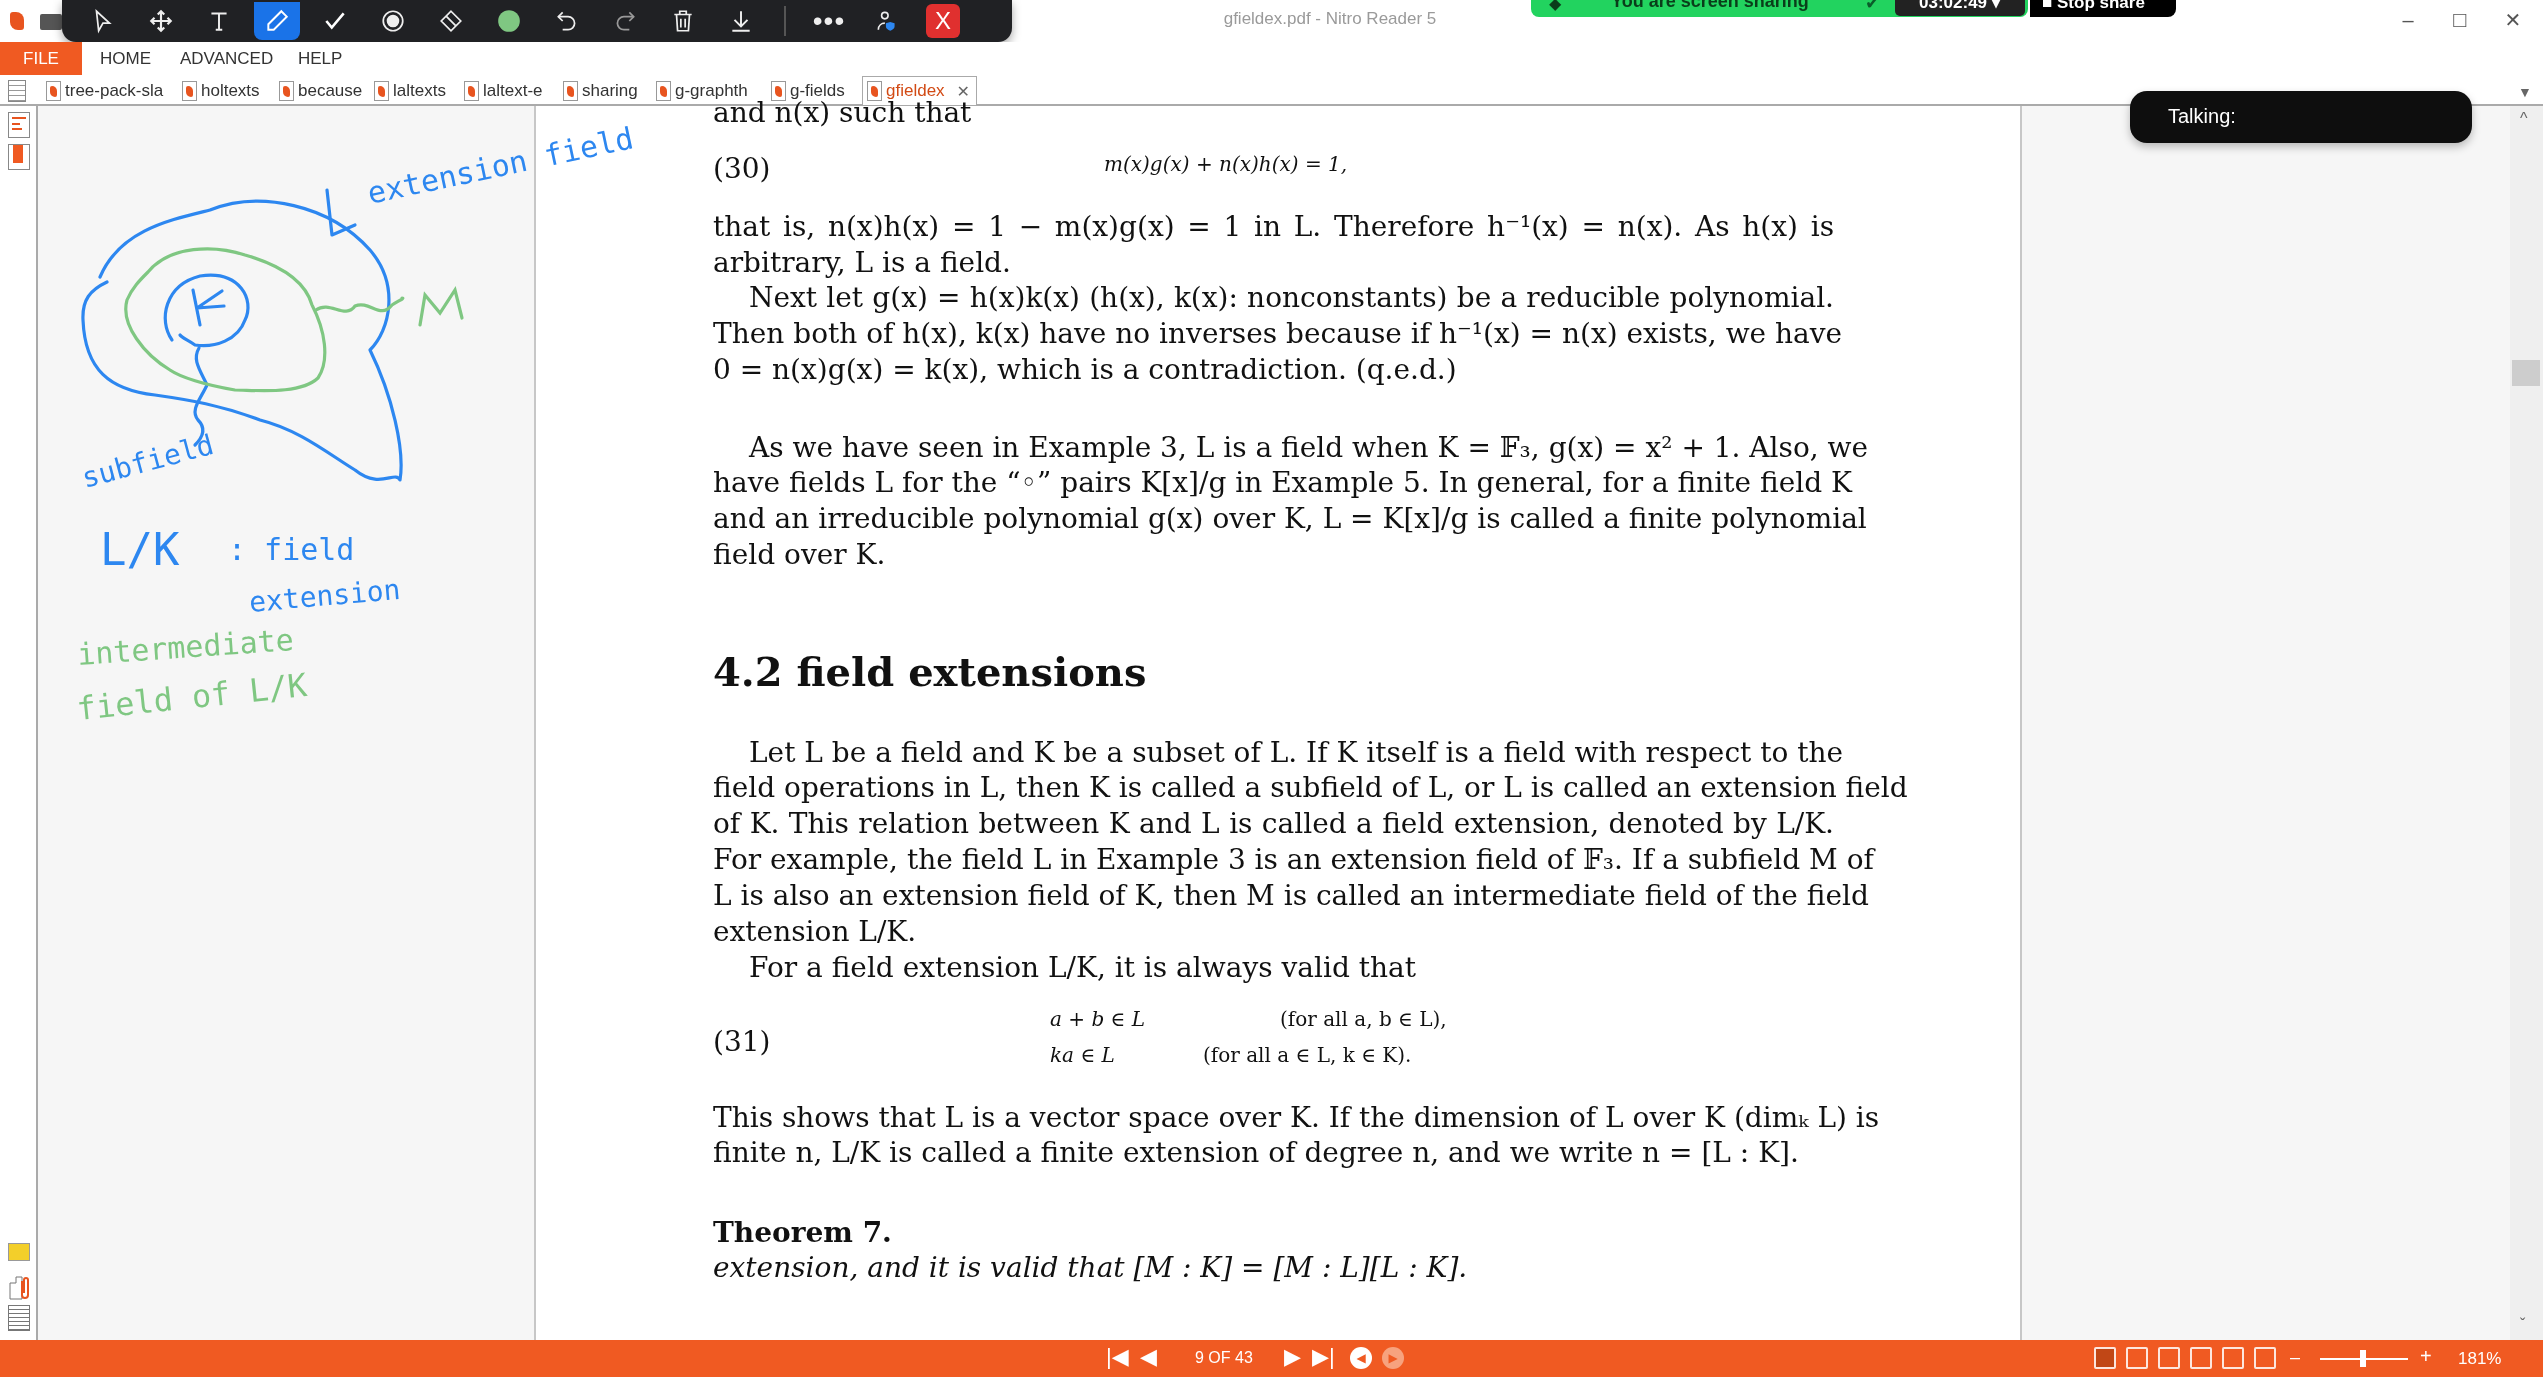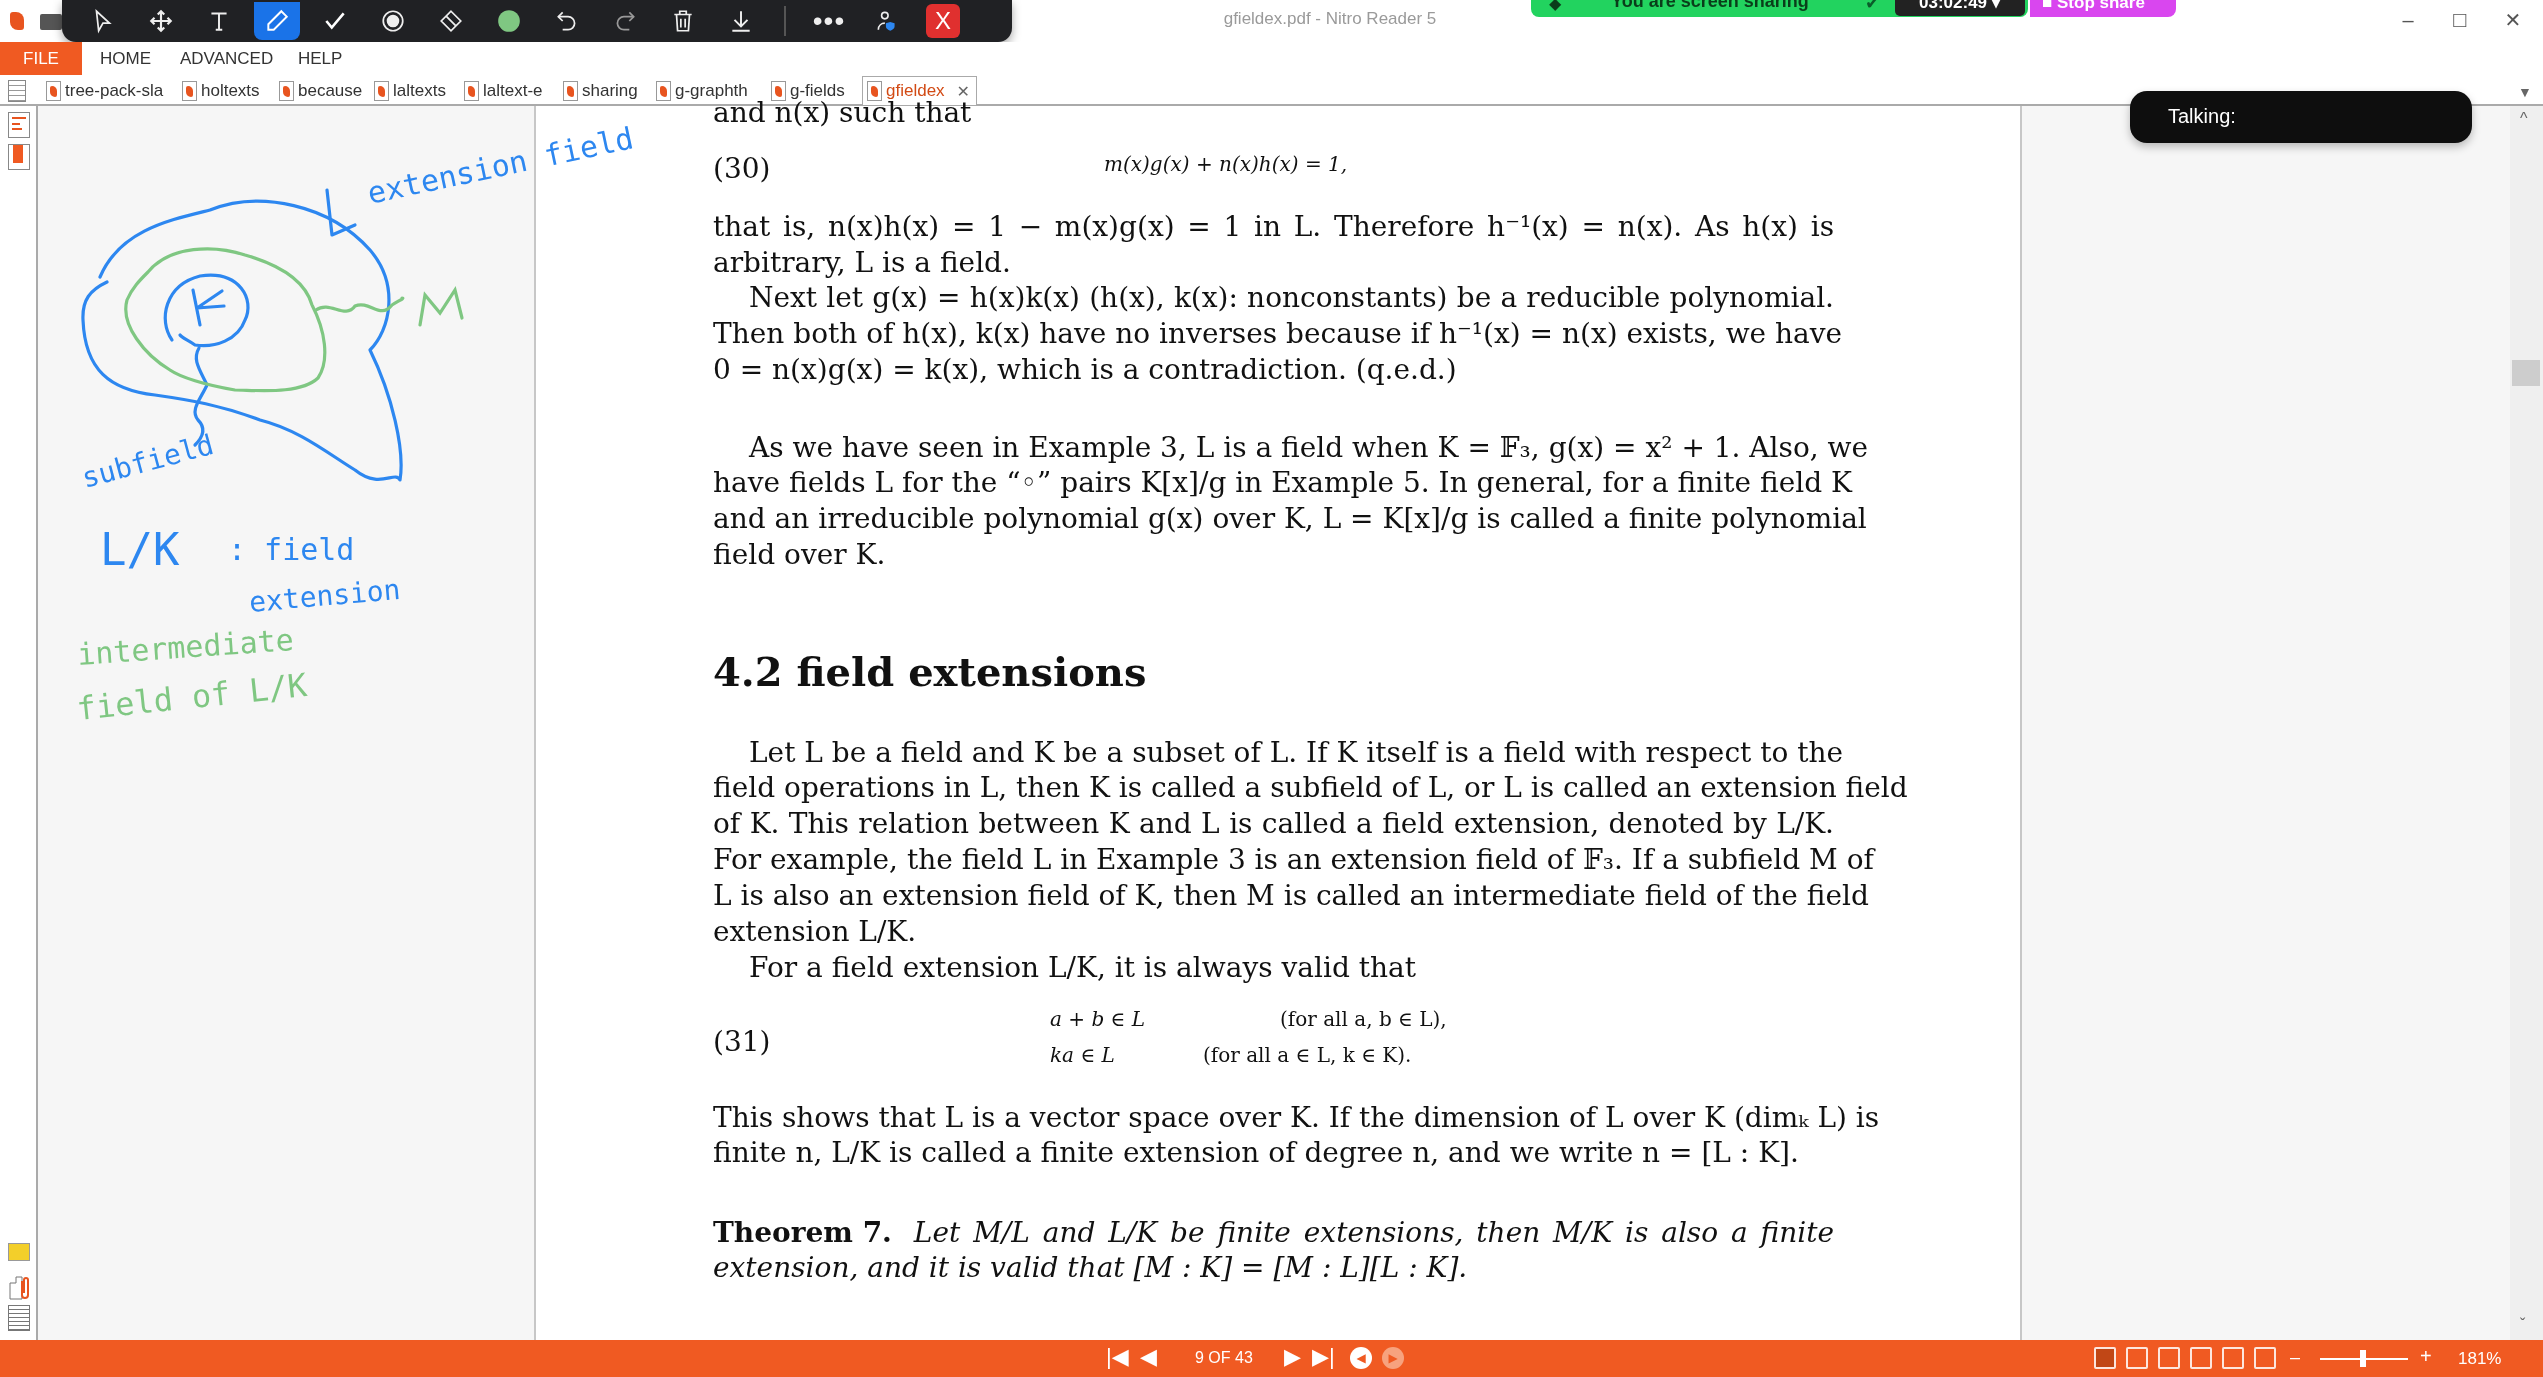--- a/index.html
+++ b/index.html
@@ -12,21 +12,21 @@
 .winctl{top:4px;width:40px;height:32px;font-size:20px;color:#555;text-align:center;line-height:32px}
 #toolbar{left:62px;top:0;width:950px;height:42px;background:#202124;border-radius:0 0 14px 14px;box-shadow:0 4px 10px rgba(0,0,0,.35);display:flex;align-items:center;padding-left:12px}
 .tb{width:58px;height:38px;display:flex;align-items:center;justify-content:center;color:#eee;font-size:26px}
 .tb.active{background:#1a73e8;border-radius:0 0 8px 8px;width:46px;margin:0 6px}
 .tb svg{width:26px;height:26px}
 #tb-sep{width:2px;height:30px;background:#555;margin:0 14px}
 #tb-close{width:34px;height:34px;background:#e0302f;border-radius:6px;color:#fff;font-size:24px;display:flex;align-items:center;justify-content:center;margin-left:10px}
 #share-bar{left:1531px;top:0;width:497px;height:17px;background:#22d35f;border-radius:0 0 8px 8px;overflow:hidden}
 #share-text{left:80px;top:-9px;font-size:18px;font-weight:bold;color:#0a3d1a}
 #share-timer{left:1895px;top:0;width:130px;height:16px;background:#222;border-radius:0 0 5px 5px;color:#fff;font-size:17px;font-weight:bold;line-height:5px;padding-left:24px}
-#stop-share{left:2030px;top:0;width:146px;height:17px;background:#d946ef;border-radius:0 0 8px 0;color:#fff;font-weight:bold;font-size:17px;line-height:5px;padding-left:12px}
+#stop-share{left:2030px;top:0;width:146px;height:17px;background:#000000;border-radius:0 0 8px 0;color:#fff;font-weight:bold;font-size:17px;line-height:5px;padding-left:12px}
 #ribbon{left:0;top:42px;width:2543px;height:33px;background:#fff}
 #file-tab{left:0;top:42px;width:82px;height:33px;background:#f05a22;color:#fff;font-size:17px;text-align:center;line-height:33px}
 .menu{top:49px;font-size:17px;color:#333}
 #tabrow{left:0;top:75px;width:2543px;height:31px;background:#fff;border-bottom:2px solid #aaa}
 .doc-tab{top:78px;height:26px;display:flex;align-items:center;font-size:17px;color:#333}
 .pdfico{width:15px;height:20px;border:1px solid #999;background:#fff;margin-right:4px;position:relative}
 .pdfico::after{content:"";position:absolute;left:3px;top:4px;width:7px;height:11px;background:#e8541f;border-radius:2px 5px 2px 5px}
 .doc-tab.active{background:#fff;border:1px solid #aaa;border-bottom:none;padding:0 6px 0 4px;height:29px}
 .doc-tab.active span.lbl{color:#d24a14;font-weight:normal}
 #tab-overflow{left:2518px;top:84px;font-size:14px;color:#666}
@@ -254,21 +254,20 @@
 <div class="eqn" style="left:1050px;top:1007px">a + b ∈ L</div>
 <div class="eqn" style="left:1280px;top:1007px;font-style:normal">(for all a, b ∈ L),</div>
 <div class="eqn" style="left:1050px;top:1043px">ka ∈ L</div>
 <div class="eqn" style="left:1203px;top:1043px;font-style:normal">(for all a ∈ L,  k ∈ K).</div>
 
 <div class="tx just" style="top:1100px">This shows that L is a vector space over K. If the dimension of L over K (dimₖ L) is</div>
 <div class="tx" style="top:1135px">finite n, L/K is called a finite extension of degree n, and we write n = [L : K].</div>
 
 <div class="tx" style="top:1215px;display:flex;justify-content:space-between">
   <span id="thm">Theorem 7.</span>
-  <span class="ital" style="flex:1;margin-left:22px;text-align:justify;text-align-last:justify">Let M/L and L/K be finite extensions, then M/K is also a finite</span>
 </div>
 <div class="tx ital" style="top:1250px">extension, and it is valid that [M : K] = [M : L][L : K].</div>
 
 <div id="talking" class="abs">Talking:</div>
 
 <svg id="annot" class="abs" viewBox="0 0 2543 1377">
   <g fill="none" stroke="#2d87f0" stroke-width="3.2" stroke-linecap="round" stroke-linejoin="round">
 
     <path d="M100 277 C120 230 170 220 210 210 C260 190 330 205 370 250 C400 285 390 330 370 350 C392 395 405 450 400 480 C395 470 380 490 355 470 C330 455 300 430 260 420 C220 405 190 400 155 395 C110 390 85 370 83 320 C82 300 90 290 107 282"></path>
 

